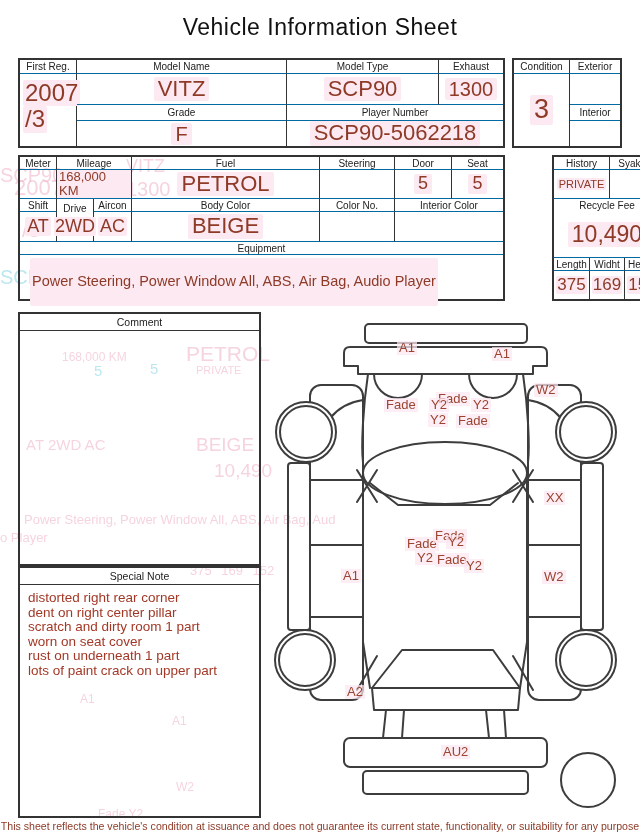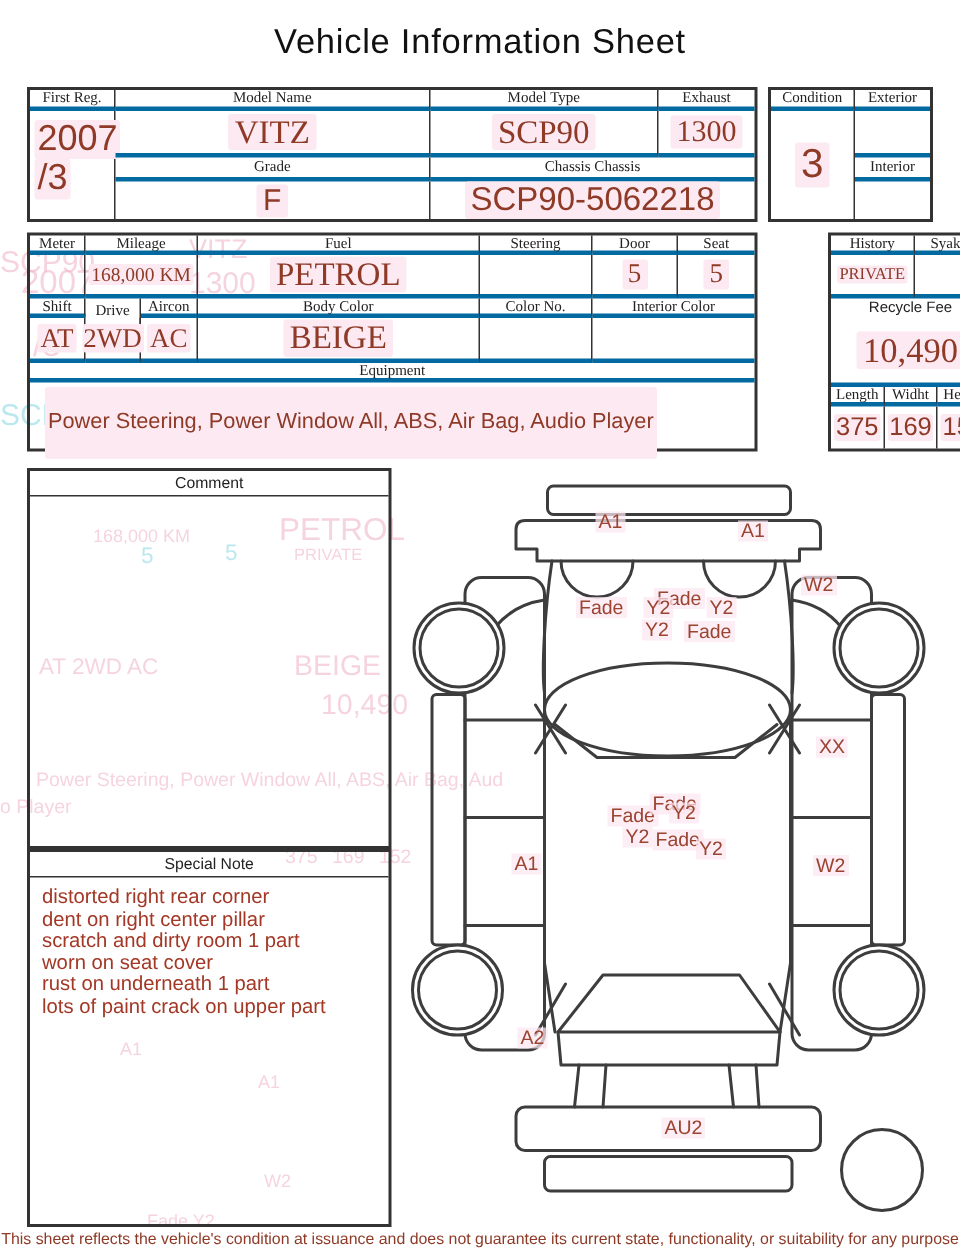--- a/index.html
+++ b/index.html
@@ -1,21 +1,21 @@
 <!DOCTYPE html>
 <html><head>
 <meta charset="utf-8">
 <style>
   html,body{margin:0;padding:0;background:#ffffff;}
   .sheet{position:relative;width:640px;height:835px;background:#fff;
          font-family:"Liberation Sans", sans-serif;overflow:hidden;}
   .box{position:absolute;border:2px solid #333;box-sizing:border-box;}
   .cell{position:absolute;box-sizing:border-box;}
   .br{border-right:1px solid #333;}
-  .bb{border-bottom:3px solid #0369a1;font-family:Liberation Serif, serif;}
+  .bb{border-bottom:1px solid #0369a1;}
   .hdr{font-size:10px;color:#222;display:flex;align-items:center;justify-content:center;}
   .val{color:#8e3a27;display:flex;align-items:center;justify-content:center;}
   .hl{background:#fce9f2;border-radius:2px;padding:0 4px;display:inline-block;line-height:1.1;}
   .title{position:absolute;left:0;top:14px;width:100%;text-align:center;
          font-size:23px;font-weight:500;color:#111;letter-spacing:0.5px;}
   .boxhdr{height:16px;border-bottom:1px solid #333;display:flex;align-items:center;
           justify-content:center;font-size:10.5px;color:#222;}
   .notes{padding:6px 4px 0 8px;}
   .notes p{margin:0;font-size:13.5px;line-height:14.6px;color:#a33826;}
   .equip{font-size:14.5px;color:#8e3a27;padding:3px 0 0 10px;}
@@ -68,21 +68,21 @@
     <div class="cell val br bb" style="left:57px;top:14px;width:210px;height:31px;font-size:22px">
         <span class="hl">VITZ</span>
       </div>
     <div class="cell val br bb" style="left:267px;top:14px;width:152px;height:31px;font-size:22px">
         <span class="hl">SCP90</span>
       </div>
     <div class="cell val bb" style="left:419px;top:14px;width:64px;height:31px;font-size:20px">
         <span class="hl">1300</span>
       </div>
     <div class="cell hdr br bb" style="left:57px;top:45px;width:210px;height:16px">Grade</div>
-    <div class="cell hdr bb" style="left:267px;top:45px;width:216px;height:16px">Chassis Chassis</div>
+    <div class="cell hdr bb" style="left:267px;top:45px;width:216px;height:16px">Player Number</div>
     <div class="cell val br" style="left:57px;top:61px;width:210px;height:25px;font-size:20px">
         <span class="hl">F</span>
       </div>
     <div class="cell val" style="left:267px;top:61px;width:216px;height:25px;font-size:22px">
         <span class="hl">SCP90-5062218</span>
       </div>
   </div>
 
   <div class="box" style="left:512px;top:58px;width:110px;height:90px;">
     <div class="cell hdr br bb" style="left:0;top:0;width:56px;height:14px">Condition</div>

